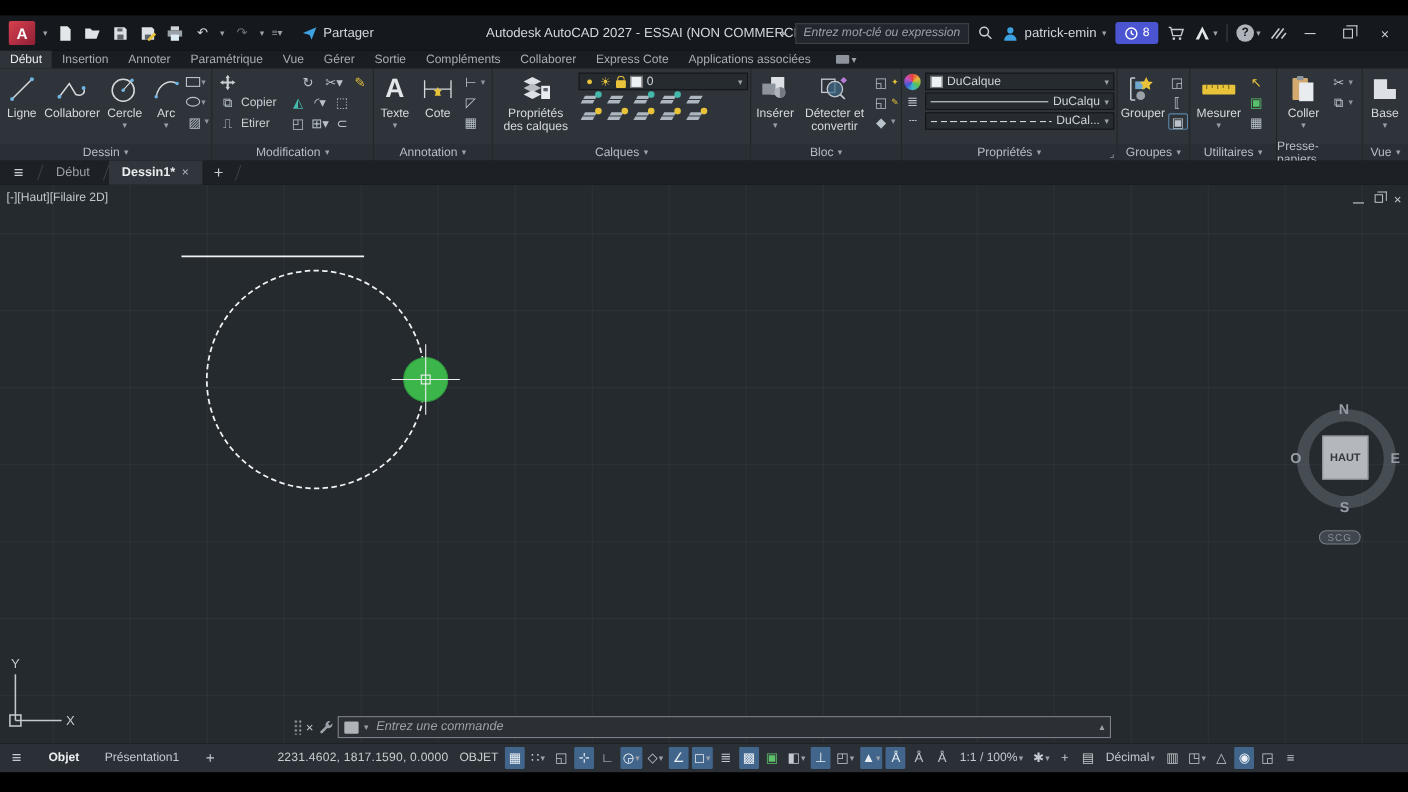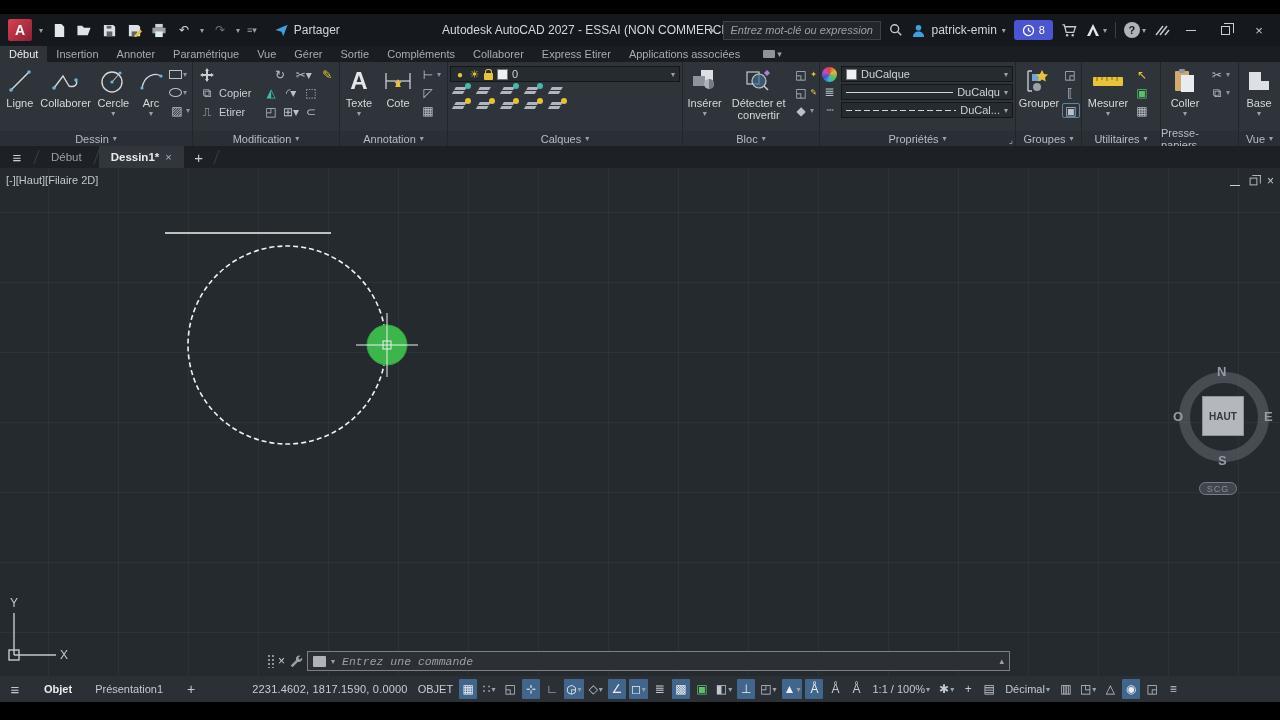--- a/index.html
+++ b/index.html
@@ -105,21 +105,21 @@
   .cmdhist{position:absolute;left:322px;top:448px;display:flex;flex-direction:column;gap:3px;align-items:flex-start;}
   .cline{background:rgba(64,69,74,.92);color:#d6d9db;font-family:"DejaVu Sans Mono",monospace;
     font-size:11px;padding:0 4px;height:14px;line-height:14px;white-space:pre;}
   .cmdbar{position:absolute;left:267px;top:483px;width:743px;height:20px;display:flex;align-items:center;gap:4px;}
   .cmd-grip{width:7px;height:14px;background-image:radial-gradient(#8d949b 1px,transparent 1.2px);background-size:4px 4px;}
   .cmd-x{color:#c9ced3;font-size:12px;}
   .cmd-input-wrap{flex:1;height:20px;background:#2c2f33;border:1px solid #7a8088;display:flex;align-items:center;gap:5px;padding:0 5px;}
   .cmd-chip{width:13px;height:11px;background:#aeb4ba;border-radius:1px;}
   .cmd-chip-caret{font-size:8px;color:#9aa1a8;}
   .cmdinput{flex:1;background:transparent;border:none;outline:none;color:#b8bec4;
-    font-family:Liberation Mono, monospace;font-size:11.5px;font-style:italic;}
+    font-family:Liberation Sans, sans-serif;font-size:11.5px;font-style:italic;}
   .cmdinput::placeholder{color:#9aa1a8;font-style:italic;}
   .cmd-up{color:#9aa1a8;font-size:9px;}
 
   
   .statusbar{position:absolute;left:0;top:676px;width:1280px;height:26px;background:#2b3036;
     display:flex;align-items:center;font-size:11px;color:#c3c9cf;}
   .sb-menu{width:30px;display:flex;align-items:center;justify-content:center;font-size:15px;}
   .sbtab{padding:0 9px;height:26px;display:flex;align-items:center;}
   .sbtab.active{font-weight:bold;color:#eceef0;}
   .sb-new{padding:0 10px;font-size:14px;}
@@ -245,21 +245,21 @@
     <div id="ribbon-tabs" style="display:flex;">
         <div class="rtab active">Début</div>
         <div class="rtab">Insertion</div>
         <div class="rtab">Annoter</div>
         <div class="rtab">Paramétrique</div>
         <div class="rtab">Vue</div>
         <div class="rtab">Gérer</div>
         <div class="rtab">Sortie</div>
         <div class="rtab">Compléments</div>
         <div class="rtab">Collaborer</div>
-        <div class="rtab">Express Etirer</div>
+        <div class="rtab">Express Cote</div>
         <div class="rtab">Applications associées</div>
       </div>
     <div class="rib-toggle">
       <span class="box"></span>
         <span>▾</span>
     </div>
   </div>
 
   <div class="ribbon">
 
@@ -395,20 +395,32 @@
             </span>
         </div>
       </div>
       <div class="plabel">
           <span>Annotation</span>
         </div>
     </div>
 
     <div class="panel" style="width:235px">
       <div class="pbody">
+        <div class="bigbtn" style="width:74px">
+          <span class="bicon">
+              <svg width="30" height="26" viewBox="0 0 30 26">
+                <path d="M4 6l8-4 8 4-8 4z" fill="#dde1e5"></path>
+                <path d="M4 12l8-4 8 4-8 4z" fill="#b7bdc3"></path>
+                <path d="M4 18l8-4 8 4-8 4z" fill="#dde1e5"></path>
+                <rect x="20" y="10" width="8" height="12" fill="#e9ecef"></rect>
+                <rect x="22" y="12" width="4" height="3" fill="#5d646b"></rect>
+              </svg>
+            </span>
+          <span>Propriétés des calques</span>
+        </div>
         <div style="display:flex;flex-direction:column;gap:3px;flex:1;padding-top:1px;">
           <div class="dd">
             <span class="gi yellow" style="width:10px;font-size:10px;">●</span>
             <span class="gi yellow" style="width:11px;font-size:11px;">☀</span>
             <span class="mini-lock"></span>
             <span class="swatch-w"></span>
             <span>0</span>
           </div>
           <div style="display:flex;gap:9px;padding-left:4px;">
             <span class="lyr">

